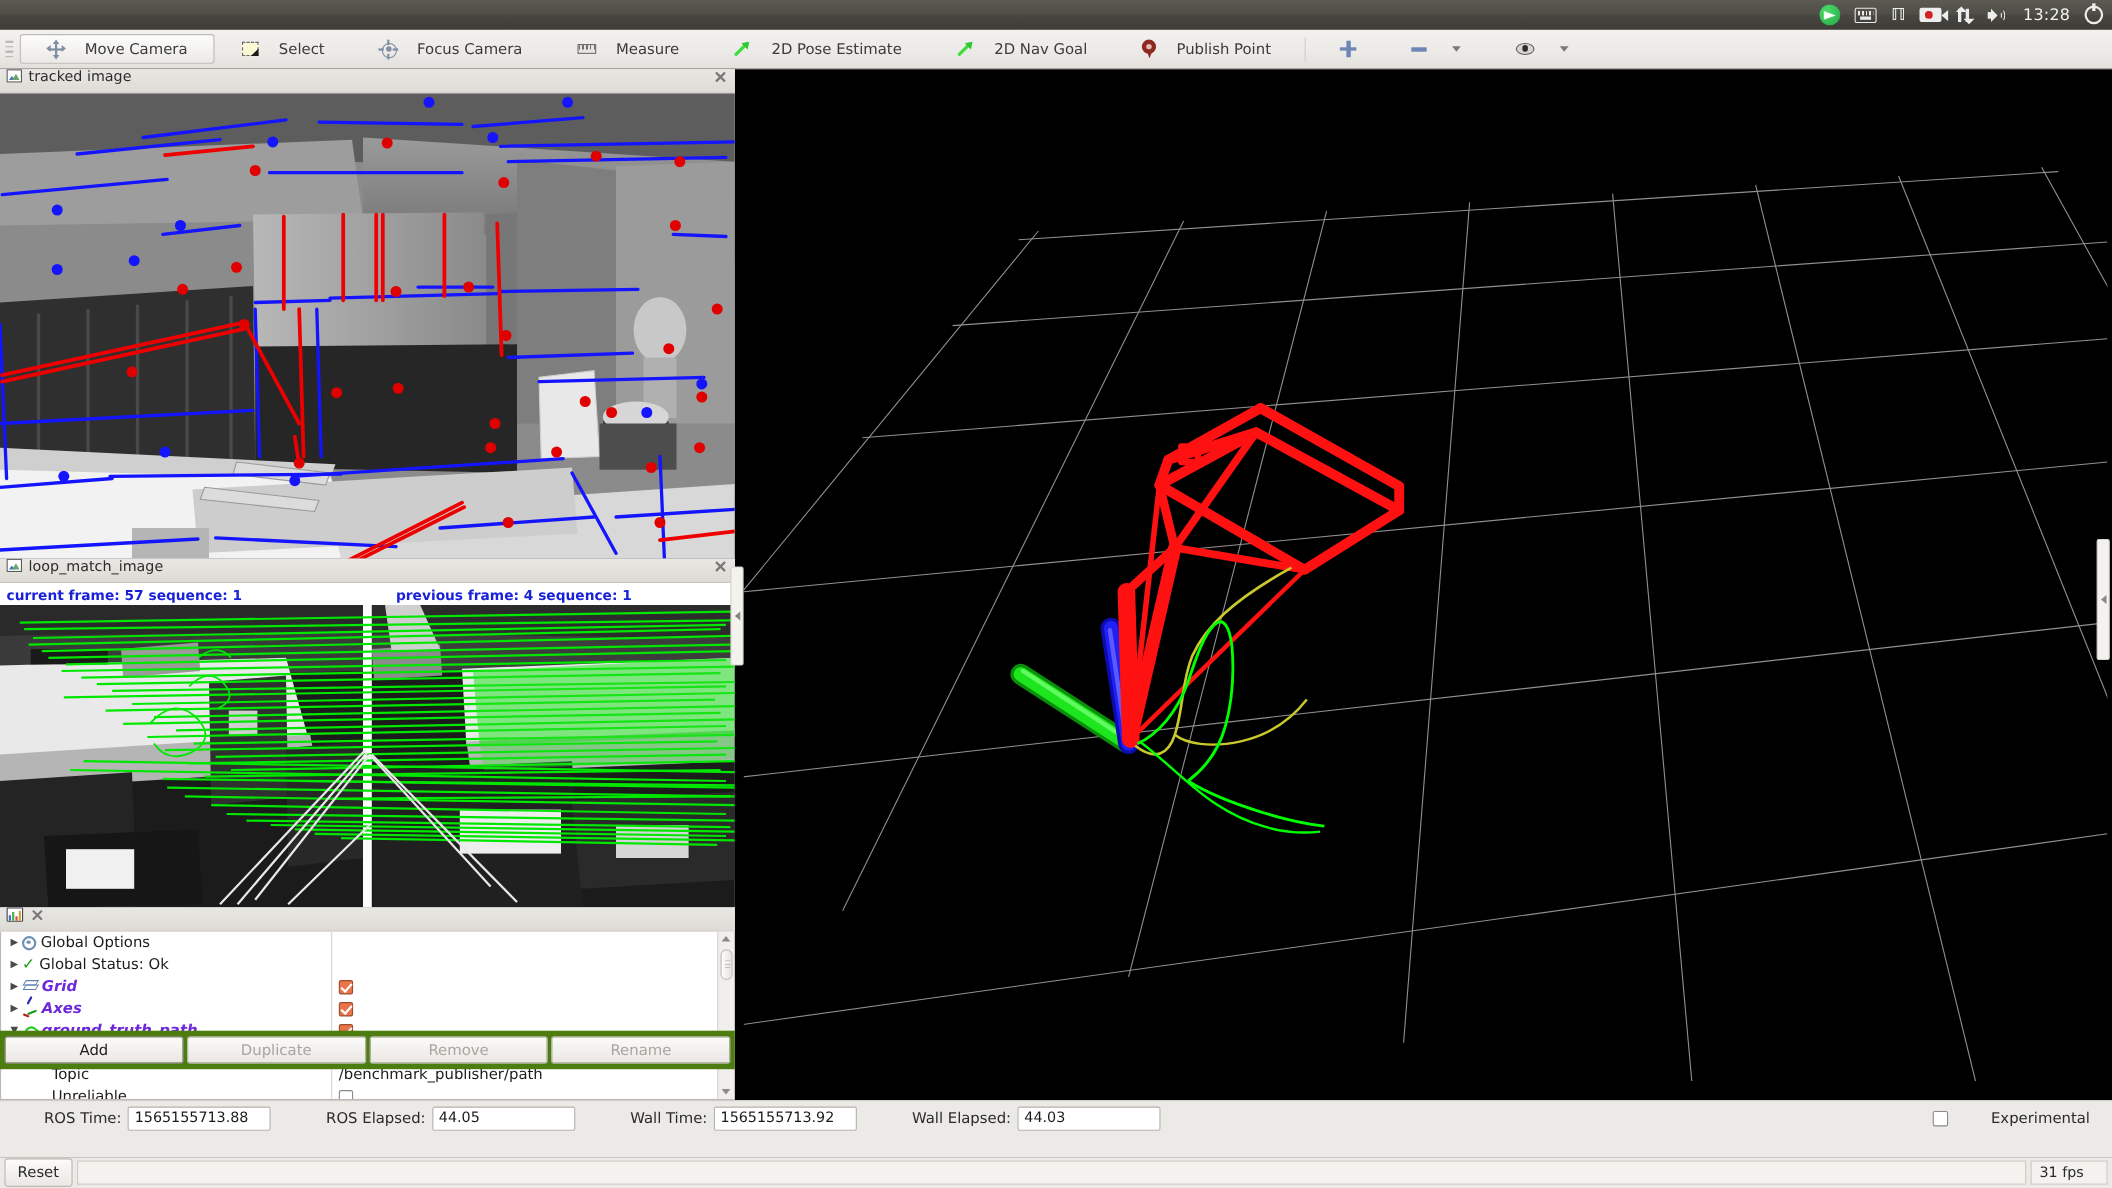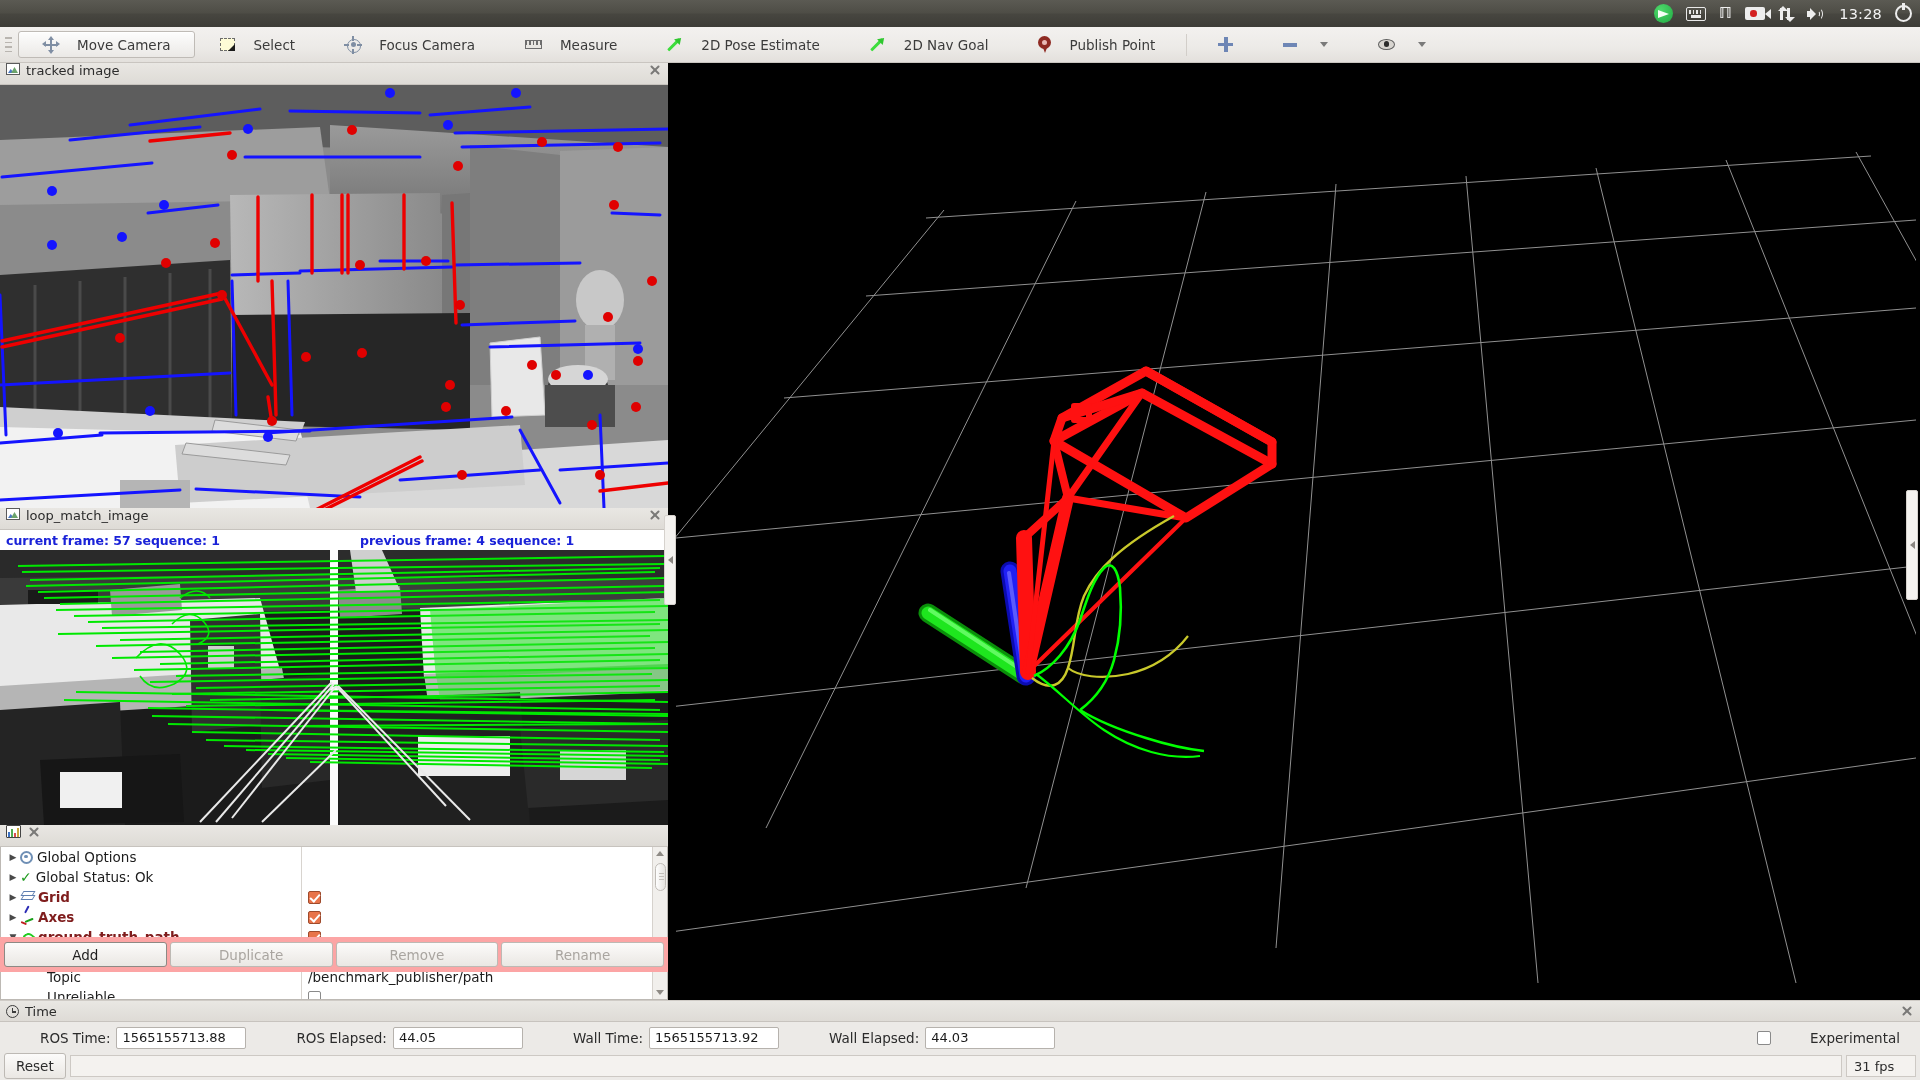--- a/index.html
+++ b/index.html
@@ -277,21 +277,21 @@
   .disp-row .lbl-col { width:300px; display:flex; align-items:center; }
   .disp-row .val-col { width:calc(100% - 300px); padding-left:7px; display:flex; align-items:center; }
   .disp-row .valtxt { font-size:13.5px; color:#1c1c1c; }
   .tri {
     width:14px; display:inline-block; text-align:center; font-size:9px; color:#4a4a4a; flex:none;
   }
   .col-div {
     position:absolute; left:300px; top:0; bottom:0; width:1px; background:#d8d4cf;
   }
   .rowname { margin-left:4px; }
-  .rowname.blue { color:#7f1d1d; font-weight:700; }
+  .rowname.blue { color:#6d28d9; font-weight:700;font-style:italic; }
   .check-green { color:#1f9b1f; font-weight:700; font-size:14px; }
   .cbox {
     width:13px; height:13px; border:1px solid #8a8a8a; background:#fff; position:relative; border-radius:2px;
   }
   .cbox.on { background:#e8744a; border-color:#9e4a2c; }
   .cbox.on::after {
     content:""; position:absolute; left:3.2px; top:0.6px; width:4px; height:8px;
     border:solid #fff; border-width:0 2px 2px 0; transform: rotate(42deg);
   }
   .ic-cog {
@@ -338,21 +338,21 @@
     position:absolute; left:1px; top:3px; width:11px; height:28px;
     background: linear-gradient(to right,#fefefe,#e6e3df); border:1px solid #c0bcb7; border-radius:6px;
   }
   .vs-thumb::after {
     content:""; position:absolute; left:3px; top:9px; width:5px; height:9px;
     background-image: repeating-linear-gradient(to bottom,#c4c0bb 0 1px, transparent 1px 3px);
   }
 
   .btn-row {
     position:absolute; left:0; top:937px; width:668px; height:35px;
-    display:flex; align-items:center; gap:3px; padding:0 4px; background:#fca5a5;
+    display:flex; align-items:center; gap:3px; padding:0 4px; background:#4d7c0f;
   }
   .gbtn {
     flex:1; height:25px; font-size:13.5px;
     border:1px solid #bdb9b4; border-radius:3px;
     background: linear-gradient(to bottom,#fcfbfa,#eae7e3);
     color:#3c3c3c; cursor:default;
     display:flex; align-items:center; justify-content:center;
   }
   .gbtn.primary { border-color:#8d8984; color:#1e1e1e; }
   .gbtn.disabled { color:#a9a5a0; }
@@ -991,26 +991,20 @@
                C 446 544, 444 570, 438 592 C 432 614, 420 630, 404 642" stroke="#00ff00" stroke-width="2.6" fill="none"></path>
       <path d="M404 642 C 420 652, 444 662, 470 670 C 492 677, 510 681, 528 683" stroke="#00ff00" stroke-width="2.6" fill="none"></path>
       <path d="M360 606 C 382 622, 404 646, 428 662 C 458 682, 492 692, 524 688" stroke="#00ff00" stroke-width="2.2" fill="none"></path>
     </svg>
   </div>
 
   <div class="handle-left"></div>
   <div class="handle-right"></div>
 
   <div class="time-panel">
-    <div class="time-hdr">
-      <span class="clock-ic"></span>
-      <span>Time</span>
-      <span class="spacer"></span>
-      <span class="close-x"></span>
-    </div>
     <div class="time-row">
       <span class="tf-label">ROS Time:</span>
       <span class="tf-input" style="width:130px;">1565155713.88</span>
       <span class="tf-gap"></span>
       <span class="tf-label">ROS Elapsed:</span>
       <span class="tf-input" style="width:130px;">44.05</span>
       <span class="tf-gap"></span>
       <span class="tf-label">Wall Time:</span>
       <span class="tf-input" style="width:130px;">1565155713.92</span>
       <span class="tf-gap"></span>

